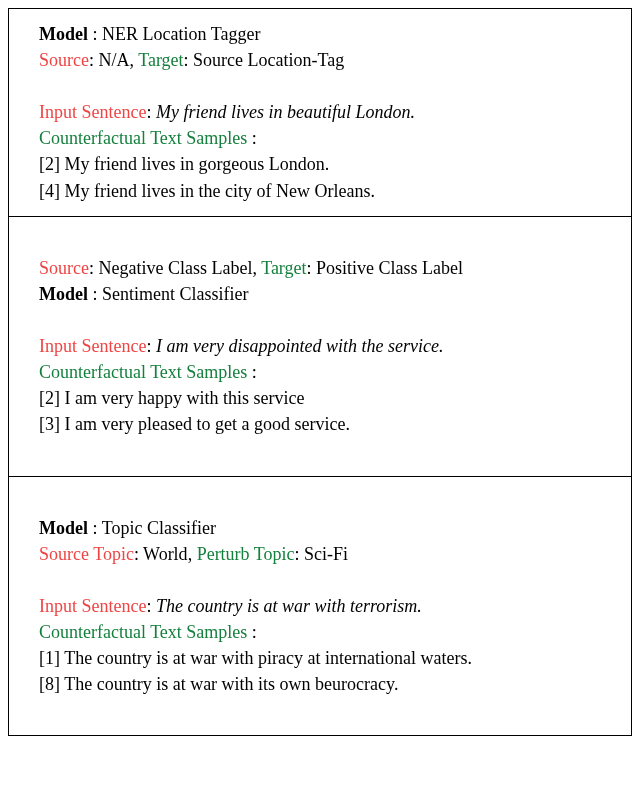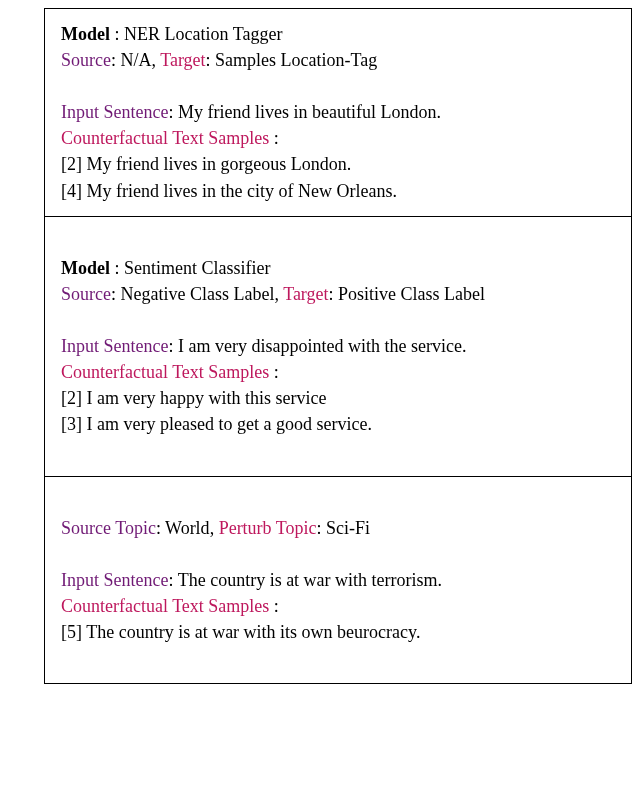--- a/index.html
+++ b/index.html
@@ -8,78 +8,81 @@
     font-family: "Times New Roman", Times, serif;
     font-size: 18px;
     line-height: 1.45;
     background: #fff;
     color: #000;
     width: 640px;
     box-sizing: border-box;
   }
   .box {
     border: 1px solid #000;
-    padding: 12px 16px;
+    padding: 12px 30px;
     margin-bottom: -1px;
-    margin-left: 36px;
   }
-  .blue { color: #701a75; }
-  .green { color: #be185d; }
+  .blue { color: #ef4444; }
+  .green { color: #15803d; }
   .bold { font-weight: bold; }
-  .italic { }
+  .italic { font-style: italic; }
   .gap { height: 1.45em; }
 </style>
 </head>
 <body>
 
 <div class="box">
   <div>
     <span class="bold">Model</span><span> : </span><span>NER Location Tagger</span>
   </div>
   <div>
-    <span class="blue">Source</span><span>: </span><span>N/A</span><span>, </span><span class="green">Target</span><span>: </span><span>Samples Location-Tag</span>
+    <span class="blue">Source</span><span>: </span><span>N/A</span><span>, </span><span class="green">Target</span><span>: </span><span>Source Location-Tag</span>
   </div>
   <div class="gap"></div>
   <div>
     <span class="blue">Input Sentence</span><span>: </span><span class="italic">My friend lives in beautiful London.</span>
   </div>
   <div>
     <span class="green">Counterfactual Text Samples</span><span> :</span>
   </div>
   <div>[2] My friend lives in gorgeous London.</div>
   <div>[4] My friend lives in the city of New Orleans.</div>
 </div>
 
 <div class="box">
   <div class="gap"></div>
   <div>
-    <span class="bold">Model</span><span> : </span><span>Sentiment Classifier</span>
+    <span class="blue">Source</span><span>: </span><span>Negative Class Label</span><span>, </span><span class="green">Target</span><span>: </span><span>Positive Class Label</span>
   </div>
   <div>
-    <span class="blue">Source</span><span>: </span><span>Negative Class Label</span><span>, </span><span class="green">Target</span><span>: </span><span>Positive Class Label</span>
+    <span class="bold">Model</span><span> : </span><span>Sentiment Classifier</span>
   </div>
   <div class="gap"></div>
   <div>
     <span class="blue">Input Sentence</span><span>: </span><span class="italic">I am very disappointed with the service.</span>
   </div>
   <div>
     <span class="green">Counterfactual Text Samples</span><span> :</span>
   </div>
   <div>[2] I am very happy with this service</div>
   <div>[3] I am very pleased to get a good service.</div>
   <div class="gap"></div>
 </div>
 
 <div class="box">
   <div class="gap"></div>
   <div>
+    <span class="bold">Model</span><span> : </span><span>Topic Classifier</span>
+  </div>
+  <div>
     <span class="blue">Source Topic</span><span>: </span><span>World</span><span>, </span><span class="green">Perturb Topic</span><span>: </span><span>Sci-Fi</span>
   </div>
   <div class="gap"></div>
   <div>
     <span class="blue">Input Sentence</span><span>: </span><span class="italic">The country is at war with terrorism.</span>
   </div>
   <div>
     <span class="green">Counterfactual Text Samples</span><span> :</span>
   </div>
-  <div>[5] The country is at war with its own beurocracy.</div>
+  <div>[1] The country is at war with piracy at international waters.</div>
+  <div>[8] The country is at war with its own beurocracy.</div>
   <div class="gap"></div>
 </div>
 
 </body></html>

